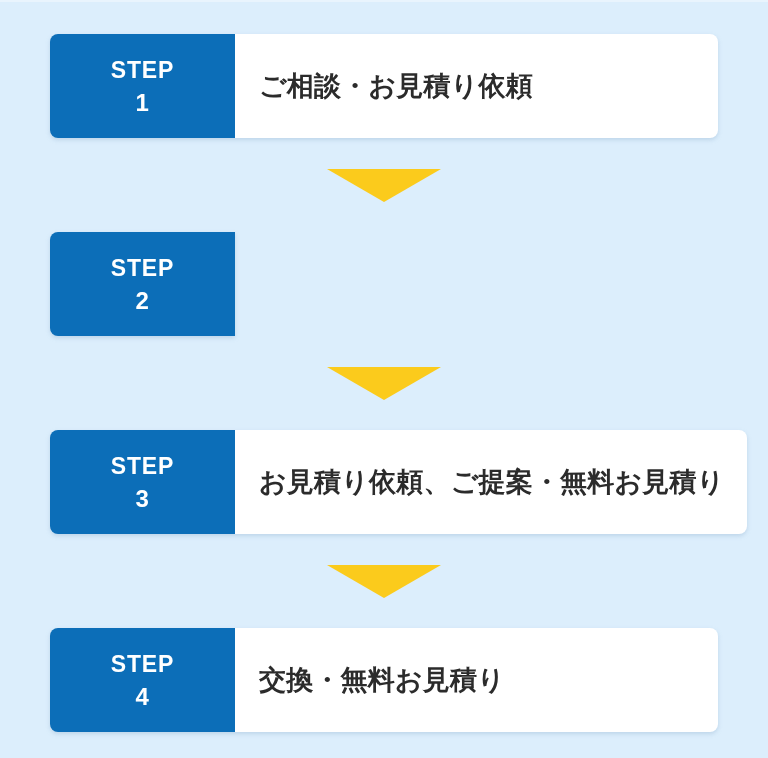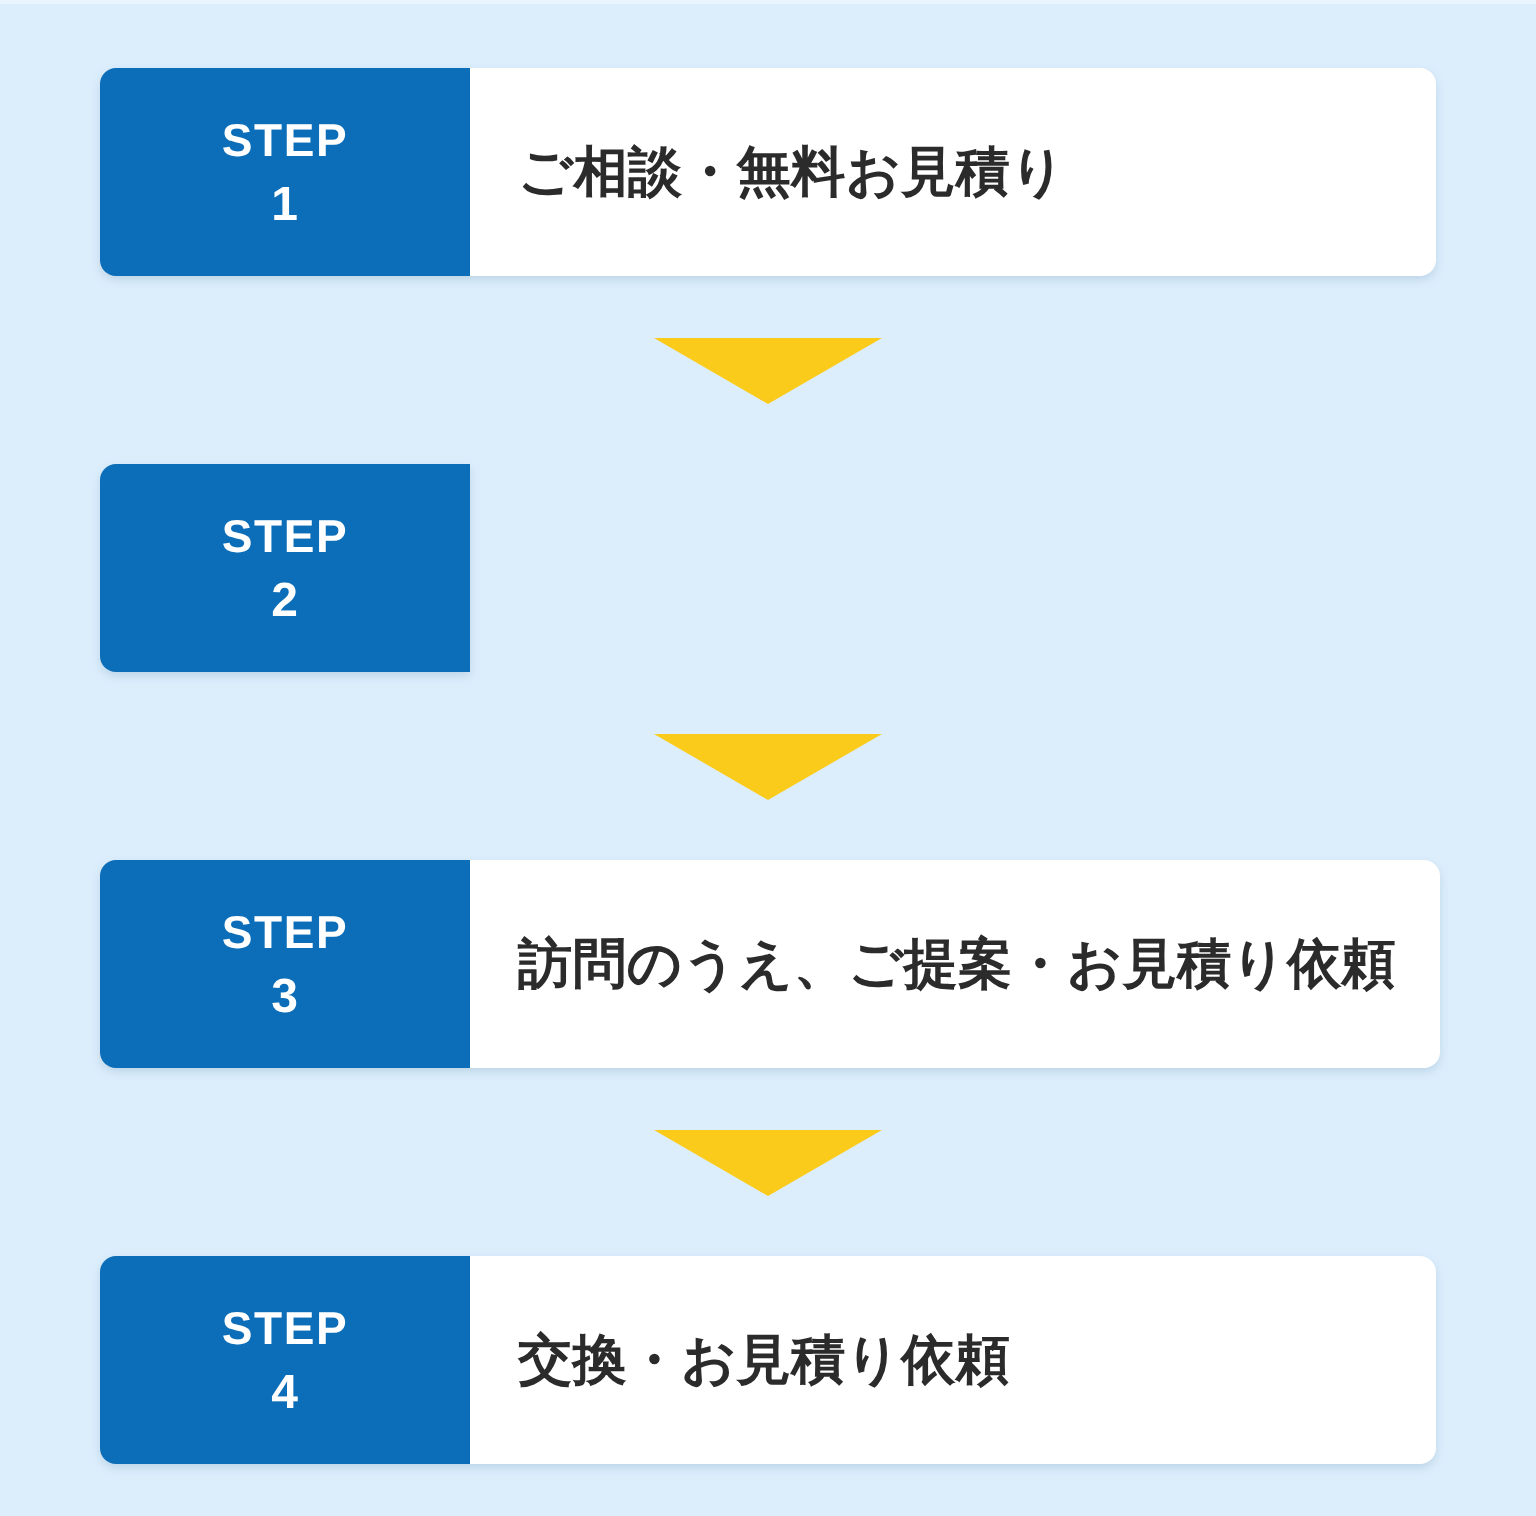--- a/index.html
+++ b/index.html
@@ -109,21 +109,21 @@
 <div class="top-hairline"></div>
 
 <div class="flow">
 
   <div class="step-row">
     <div class="step-badge">
       <span class="step-badge-word">STEP</span>
       <span class="step-badge-num">1</span>
     </div>
     <div class="step-card">
-      <span class="step-card-title">ご相談・無料お見積り</span>
+      <span class="step-card-title">ご相談・お見積り依頼</span>
     </div>
   </div>
 
   <div class="arrow-wrap">
     <div class="arrow-down"></div>
   </div>
 
   <div class="step-row">
     <div class="step-badge">
       <span class="step-badge-word">STEP</span>
@@ -134,31 +134,31 @@
   <div class="arrow-wrap">
     <div class="arrow-down"></div>
   </div>
 
   <div class="step-row">
     <div class="step-badge">
       <span class="step-badge-word">STEP</span>
       <span class="step-badge-num">3</span>
     </div>
     <div class="step-card">
-      <span class="step-card-title">訪問のうえ、ご提案・お見積り依頼</span>
+      <span class="step-card-title">お見積り依頼、ご提案・無料お見積り</span>
     </div>
   </div>
 
   <div class="arrow-wrap">
     <div class="arrow-down"></div>
   </div>
 
   <div class="step-row">
     <div class="step-badge">
       <span class="step-badge-word">STEP</span>
       <span class="step-badge-num">4</span>
     </div>
     <div class="step-card">
-      <span class="step-card-title">交換・お見積り依頼</span>
+      <span class="step-card-title">交換・無料お見積り</span>
     </div>
   </div>
 
 </div>
 
 </body></html>

